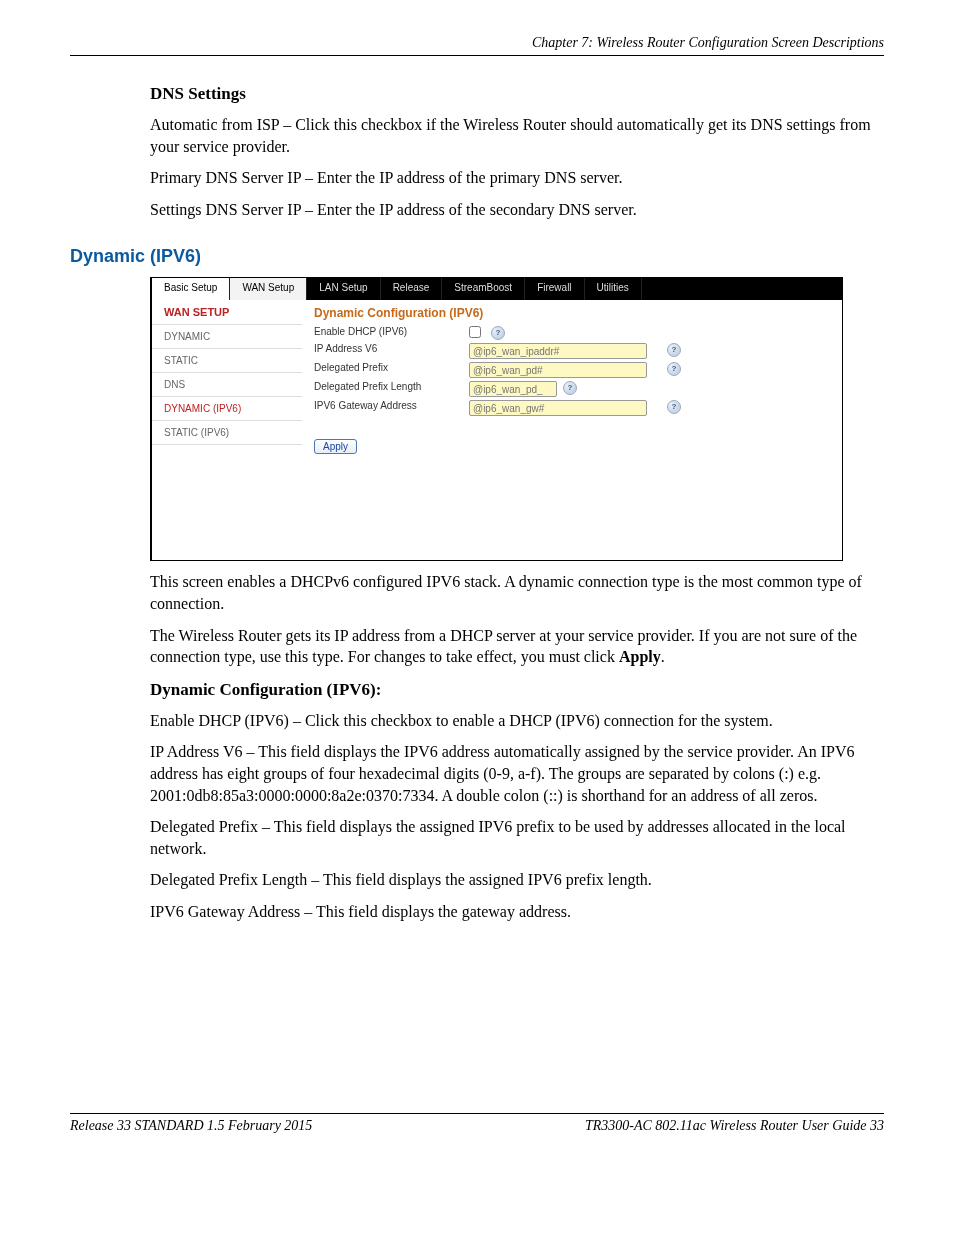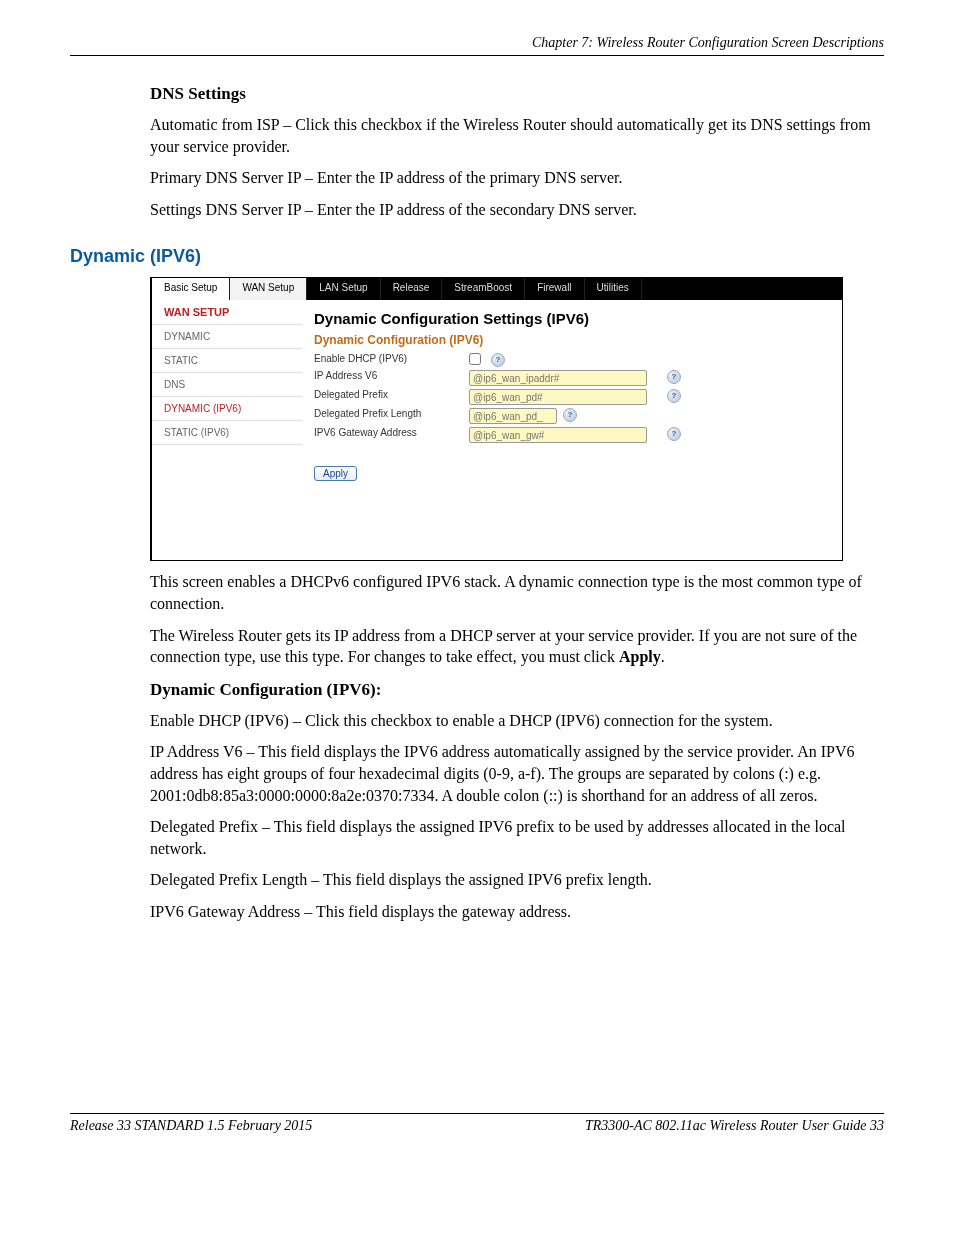--- a/index.html
+++ b/index.html
@@ -210,21 +210,20 @@
         <div class="sidebar">
           <div class="item title">WAN SETUP</div>
           <div class="item">DYNAMIC</div>
           <div class="item">STATIC</div>
           <div class="item">DNS</div>
           <div class="item active">DYNAMIC (IPV6)</div>
           <div class="item">STATIC (IPV6)</div>
         </div>
 
         <div class="main">
-          <h3>Dynamic Configuration Settings (IPV6)</h3>
 
           <div class="section-title-orange">Dynamic Configuration (IPV6)</div>
 
           <div class="formrow">
             <span class="lbl">Enable DHCP (IPV6)</span>
             <input type="checkbox" style="">
             <span class="help-icon">?</span>
           </div>
 
           <div class="formrow">

